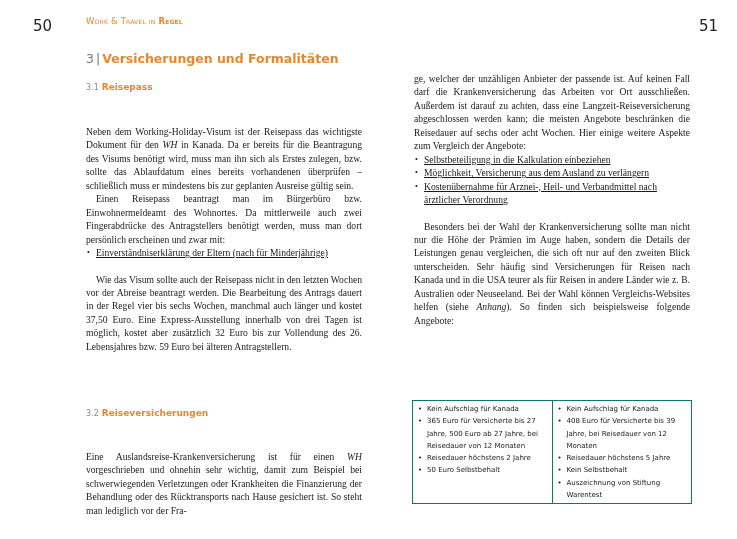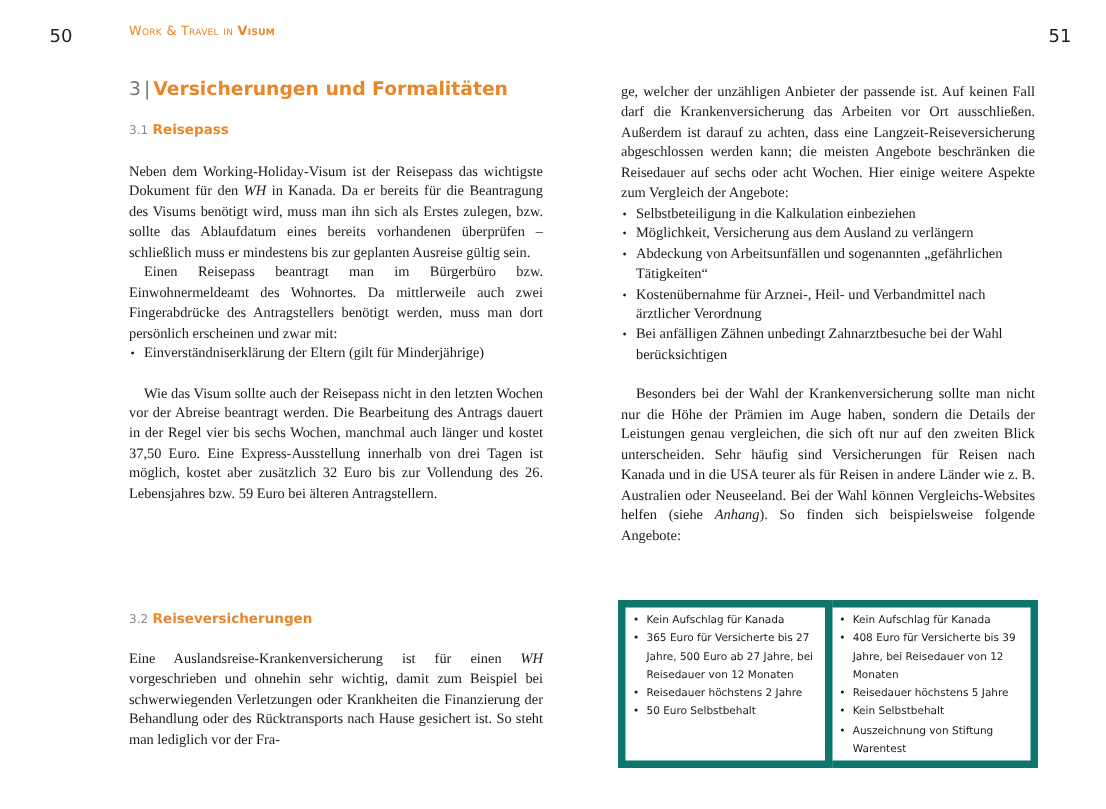--- a/index.html
+++ b/index.html
@@ -1,86 +1,84 @@
 <!DOCTYPE html>
 <html><head>
   <meta charset="utf-8">
   <style>
     html, body { margin: 0; padding: 0; background: #ffffff; }
     body { width: 737px; height: 539px; position: relative; overflow: hidden;
            font-family: "Liberation Serif", serif; color: #1a1a1a; }
     .abs { position: absolute; }
-    .pagenum { font-family: "DejaVu Sans", sans-serif; font-size: 12px; color: #222; top: 17px; }
+    .pagenum { font-family: "DejaVu Sans", sans-serif; font-size: 15px; color: #222; top: 17px; }
     .running { left: 86px; top: 16px; font-family: "DejaVu Sans", sans-serif; font-size: 8.5px;
                color: #e8872a; letter-spacing: 0.2px; font-variant: small-caps; }
     .running b { font-weight: bold; }
     .chapter { left: 86px; top: 51px; font-family: "DejaVu Sans", sans-serif; font-size: 12.5px;
                font-weight: bold; color: #e8872a; white-space: nowrap; }
     .chapter .num { color: #777; font-weight: normal; }
     .chapter .bar { color: #777; font-weight: normal; margin: 0 2px; }
     .section { font-family: "DejaVu Sans", sans-serif; font-size: 9px; font-weight: bold;
                color: #e8872a; white-space: nowrap; }
     .section .snum { color: #888; font-weight: normal; font-size: 8px; margin-right: 3px; }
-    .col { width: 276px; font-size: 9.6px; line-height: 13.45px; text-align: justify; }
+    .col { width: 276px; font-size: 9.6px; line-height: 13.45px; text-align: justify; margin-top: 17px; }
     .col p { margin: 0; }
     .col p.indent { text-indent: 10px; }
-    .col ul { margin: 0; padding: 0; list-style: none; }
+    .col ul { margin: 0; padding: 0; list-style: none; text-decoration: underline; }
     .col li { position: relative; padding-left: 10px; text-align: left; }
     .col li::before { content: "•"; position: absolute; left: 1px; font-size: 8px; }
     .gap { height: 13px; }
     em { font-style: italic; }
     table.offers { position: absolute; left: 412px; top: 400px; width: 280px; border-collapse: collapse;
                    font-family: "DejaVu Sans", sans-serif; font-size: 7px; line-height: 12.3px; }
-    table.offers td { border: 5px solid #0f766e; vertical-align: top; padding: 2px 4px 2px 4px; width: 50%; }
+    table.offers td { border: 1px solid #0f766e; vertical-align: top; padding: 2px 4px 2px 4px; width: 50%; }
     table.offers ul { margin: 0; padding: 0; list-style: none; }
     table.offers li { position: relative; padding-left: 10px; }
     table.offers li::before { content: "•"; position: absolute; left: 1px; font-size: 7px; }
   </style>
 </head>
 <body>
 
 <div class="abs pagenum" style="left:33px;">50</div>
-<div class="abs running"><span>Work &amp; Travel in</span> <b>Visum</b></div>
+<div class="abs running"><span>Work &amp; Travel in</span> <b>Regel</b></div>
 
 <div class="abs chapter">
   <span class="num">3</span><span class="bar">|</span><span>Versicherungen und Formalitäten</span>
 </div>
 
 <div class="abs section" style="left:86px; top:82px;text-align:center;">
   <span class="snum">3.1</span><span>Reisepass</span>
 </div>
 
 <div class="abs col" style="left:86px; top:108px;">
   <p><span>Neben dem Working-Holiday-Visum ist der Reisepass das wichtigste Dokument für den </span><em>WH</em><span> in Kanada. Da er bereits für die Beantragung des Visums benötigt wird, muss man ihn sich als Erstes zulegen, bzw. sollte das Ablaufdatum eines bereits vorhandenen überprüfen – schließlich muss er mindestens bis zur geplanten Ausreise gültig sein.</span></p>
   <p class="indent">Einen Reisepass beantragt man im Bürgerbüro bzw. Einwohnermeldeamt des Wohnortes. Da mittlerweile auch zwei Fingerabdrücke des Antragstellers benötigt werden, muss man dort persönlich erscheinen und zwar mit:</p>
   <ul>
-    <li>Einverständniserklärung der Eltern (gilt für Minderjährige)</li>
+    <li>Einverständniserklärung der Eltern (nach für Minderjährige)</li>
   </ul>
   <div class="gap"></div>
   <p class="indent">Wie das Visum sollte auch der Reisepass nicht in den letzten Wochen vor der Abreise beantragt werden. Die Bearbeitung des Antrags dauert in der Regel vier bis sechs Wochen, manchmal auch länger und kostet 37,50 Euro. Eine Express-Ausstellung innerhalb von drei Tagen ist möglich, kostet aber zusätzlich 32 Euro bis zur Vollendung des 26. Lebensjahres bzw. 59 Euro bei älteren Antragstellern.</p>
 </div>
 
 <div class="abs section" style="left:86px; top:408px;">
   <span class="snum">3.2</span><span>Reiseversicherungen</span>
 </div>
 
 <div class="abs col" style="left:86px; top:433px;">
   <p><span>Eine Auslandsreise-Krankenversicherung ist für einen </span><em>WH</em><span> vorgeschrieben und ohnehin sehr wichtig, damit zum Beispiel bei schwerwiegenden Verletzungen oder Krankheiten die Finanzierung der Behandlung oder des Rücktransports nach Hause gesichert ist. So steht man lediglich vor der Fra-</span></p>
 </div>
 
 <div class="abs pagenum" style="left:699px;">51</div>
 
 <div class="abs col" style="left:414px; top:55px;">
   <p>ge, welcher der unzähligen Anbieter der passende ist. Auf keinen Fall darf die Krankenversicherung das Arbeiten vor Ort ausschließen. Außerdem ist darauf zu achten, dass eine Langzeit-Reiseversicherung abgeschlossen werden kann; die meisten Angebote beschränken die Reisedauer auf sechs oder acht Wochen. Hier einige weitere Aspekte zum Vergleich der Angebote:</p>
   <ul>
     <li>Selbstbeteiligung in die Kalkulation einbeziehen</li>
     <li>Möglichkeit, Versicherung aus dem Ausland zu verlängern</li>
-    <li>Abdeckung von Arbeitsunfällen und sogenannten „gefährlichen Tätigkeiten“</li>
     <li>Kostenübernahme für Arznei-, Heil- und Verbandmittel nach ärztlicher Verordnung</li>
-    <li>Bei anfälligen Zähnen unbedingt Zahnarztbesuche bei der Wahl berücksichtigen</li>
   </ul>
   <div class="gap"></div>
   <p class="indent"><span>Besonders bei der Wahl der Krankenversicherung sollte man nicht nur die Höhe der Prämien im Auge haben, sondern die Details der Leistungen genau vergleichen, die sich oft nur auf den zweiten Blick unterscheiden. Sehr häufig sind Versicherungen für Reisen nach Kanada und in die USA teurer als für Reisen in andere Länder wie z. B. Australien oder Neuseeland. Bei der Wahl können Vergleichs-Websites helfen (siehe </span><em>Anhang</em><span>). So finden sich beispielsweise folgende Angebote:</span></p>
 </div>
 
 <table class="offers">
   <tbody>
       <tr>
     <td>
       <ul>

